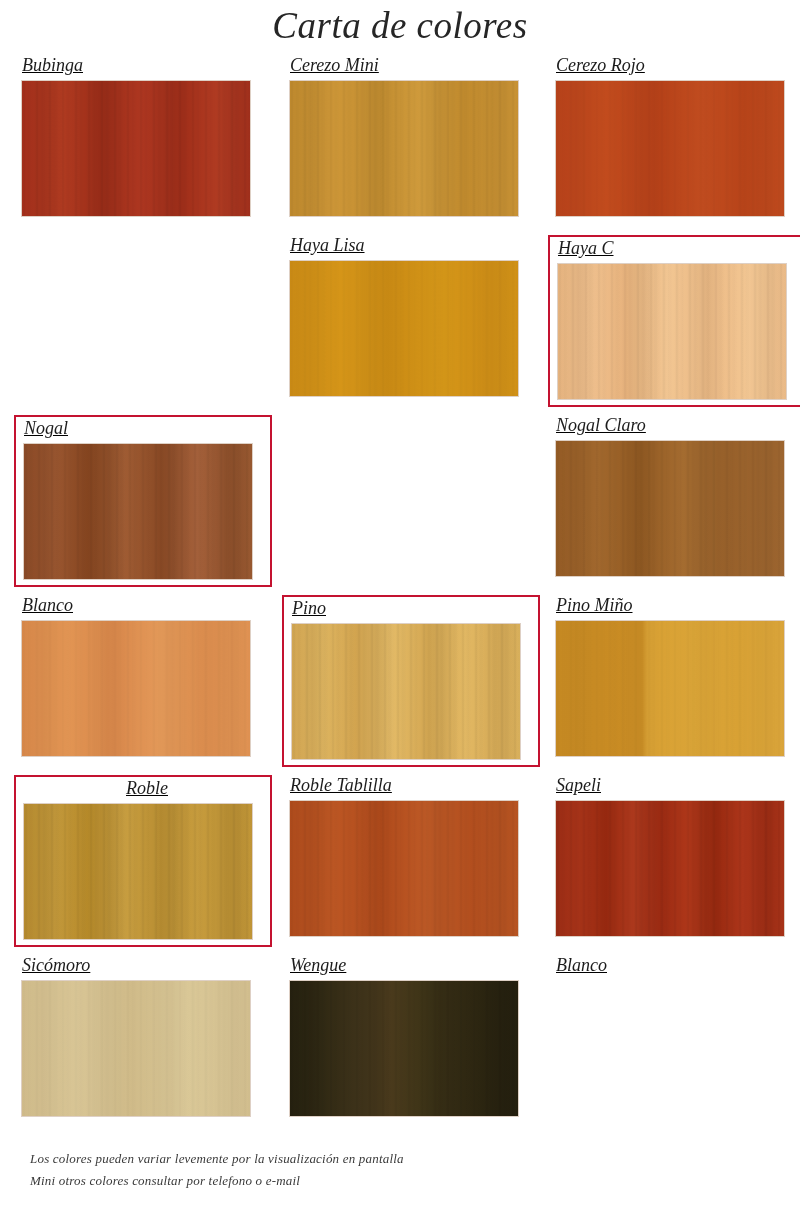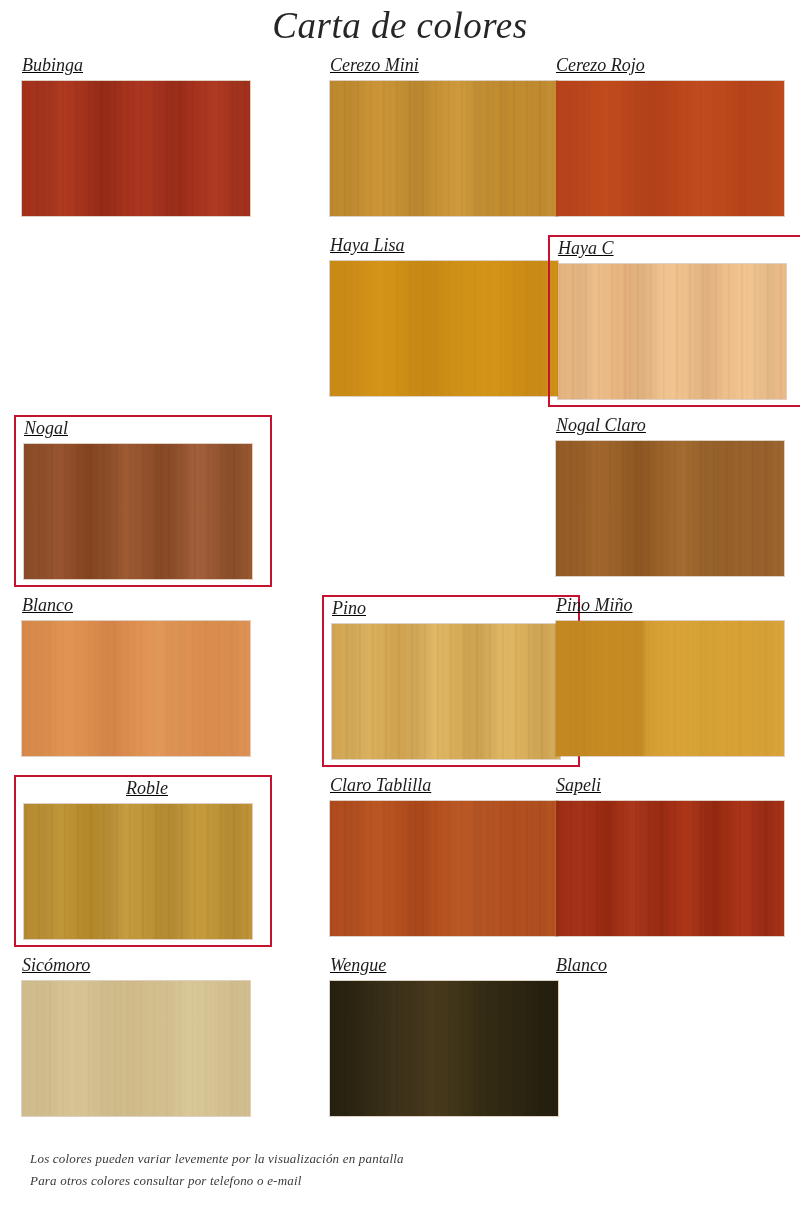--- a/index.html
+++ b/index.html
@@ -57,21 +57,21 @@
   .cell {
     position: absolute;
     top: 0;
     width: 258px;
     height: 172px;
     box-sizing: border-box;
     padding: 0 0 0 0;
     text-decoration: underline;
   }
   .cell.c0 { left: 14px; }
-  .cell.c1 { left: 282px; margin-left: 40px; }
+  .cell.c1 { left: 282px; }
   .cell.c2 { left: 548px; }
 
   .cell.highlighted {
     border: 2px solid #c41230;
     padding-left: 6px;
     padding-top: 1px;
   }
 
   .swatch-label {
     font-style: italic;
@@ -219,21 +219,21 @@
     </div>
 
     <div class="row">
       <div class="cell c0 highlighted" style="border-color: rgb(196, 18, 48); text-align: center;">
         <div class="swatch-label">Roble</div>
         <div class="swatch" style="background: linear-gradient(90deg, rgb(185, 141, 48) 0%, rgb(197, 154, 59) 14%, rgb(181, 137, 41) 28%, rgb(200, 158, 64) 44%, rgb(186, 143, 50) 60%, rgb(199, 156, 61) 76%, rgb(188, 145, 52) 90%, rgb(196, 152, 56) 100%);">
             <span class="grain strong"></span>
           </div>
       </div>
       <div class="cell c1">
-        <div class="swatch-label">Claro Tablilla</div>
+        <div class="swatch-label">Roble Tablilla</div>
         <div class="swatch" style="background: linear-gradient(90deg, rgb(177, 76, 28) 0%, rgb(188, 86, 35) 20%, rgb(176, 74, 27) 40%, rgb(191, 90, 38) 60%, rgb(178, 78, 30) 80%, rgb(186, 85, 34) 100%);">
             <span class="grain"></span>
           </div>
       </div>
       <div class="cell c2">
         <div class="swatch-label">Sapeli</div>
         <div class="swatch" style="background: linear-gradient(90deg, rgb(156, 44, 20) 0%, rgb(174, 53, 25) 10%, rgb(150, 40, 15) 22%, rgb(178, 58, 29) 34%, rgb(154, 42, 18) 46%, rgb(176, 55, 25) 58%, rgb(152, 41, 15) 70%, rgb(173, 53, 26) 82%, rgb(160, 45, 20) 92%, rgb(171, 51, 24) 100%);">
             <span class="grain strong"></span>
           </div>
       </div>
@@ -255,16 +255,16 @@
       <div class="cell c2">
         <div class="swatch-label">Blanco</div>
         <div class="swatch empty"></div>
       </div>
     </div>
 
   </div>
 
   <div class="footer">
     <div>Los colores pueden variar levemente por la visualización en pantalla</div>
-    <div>Para otros colores consultar por telefono o e-mail</div>
+    <div>Mini otros colores consultar por telefono o e-mail</div>
   </div>
 
 </div>
 
 </body></html>

